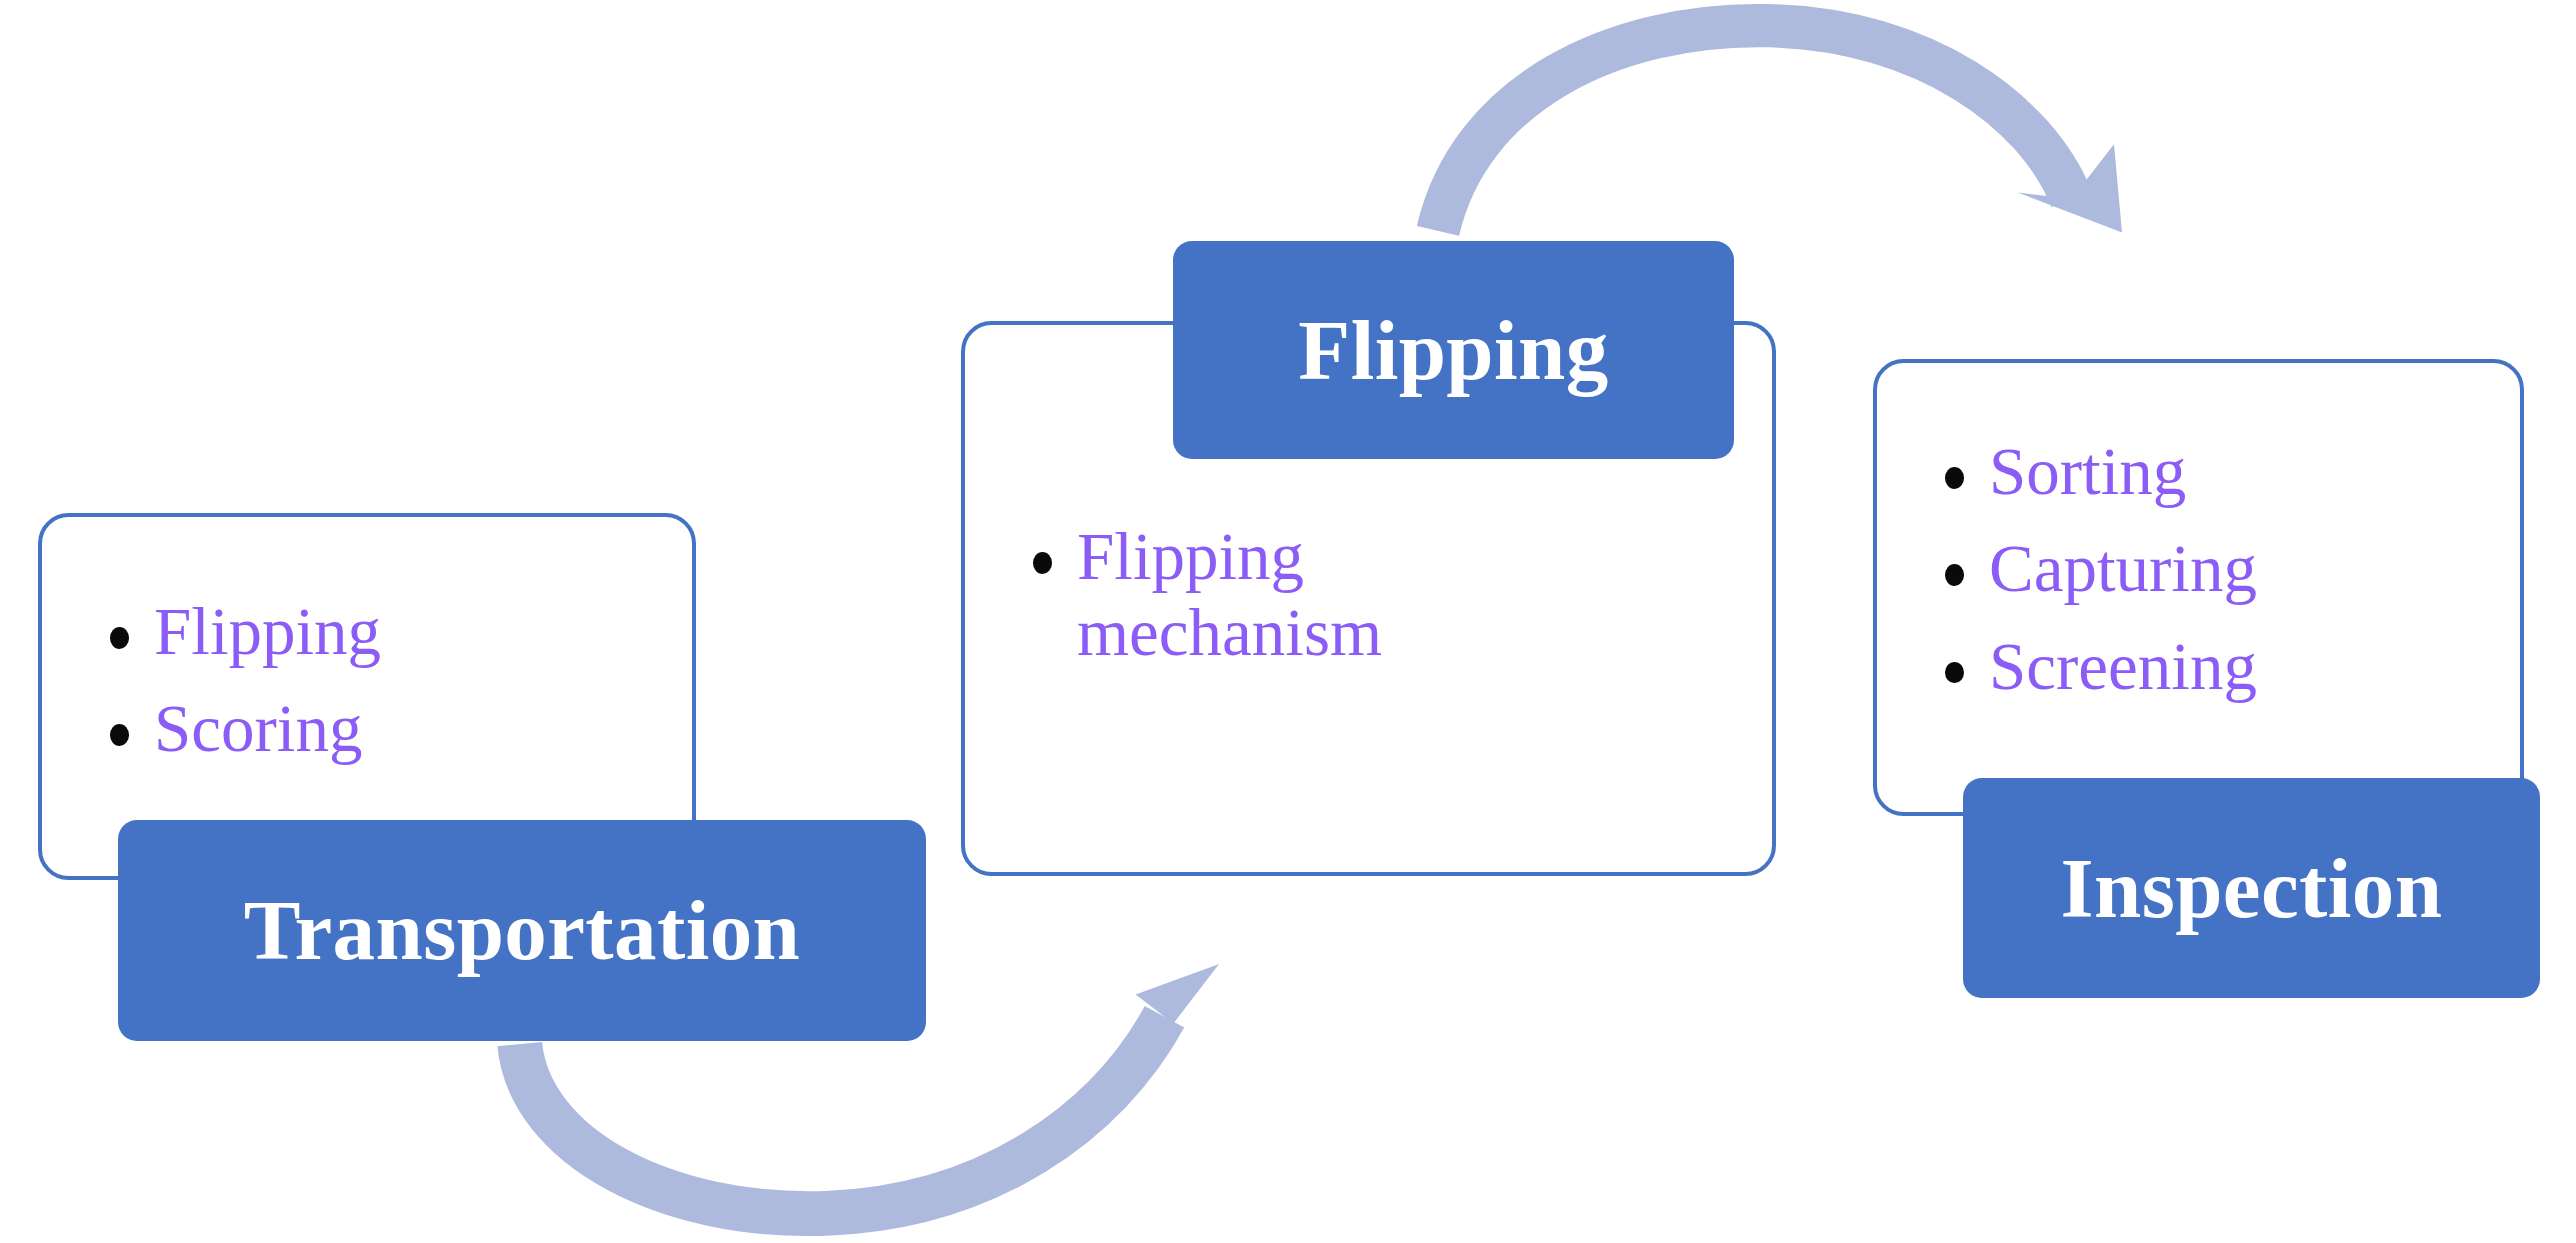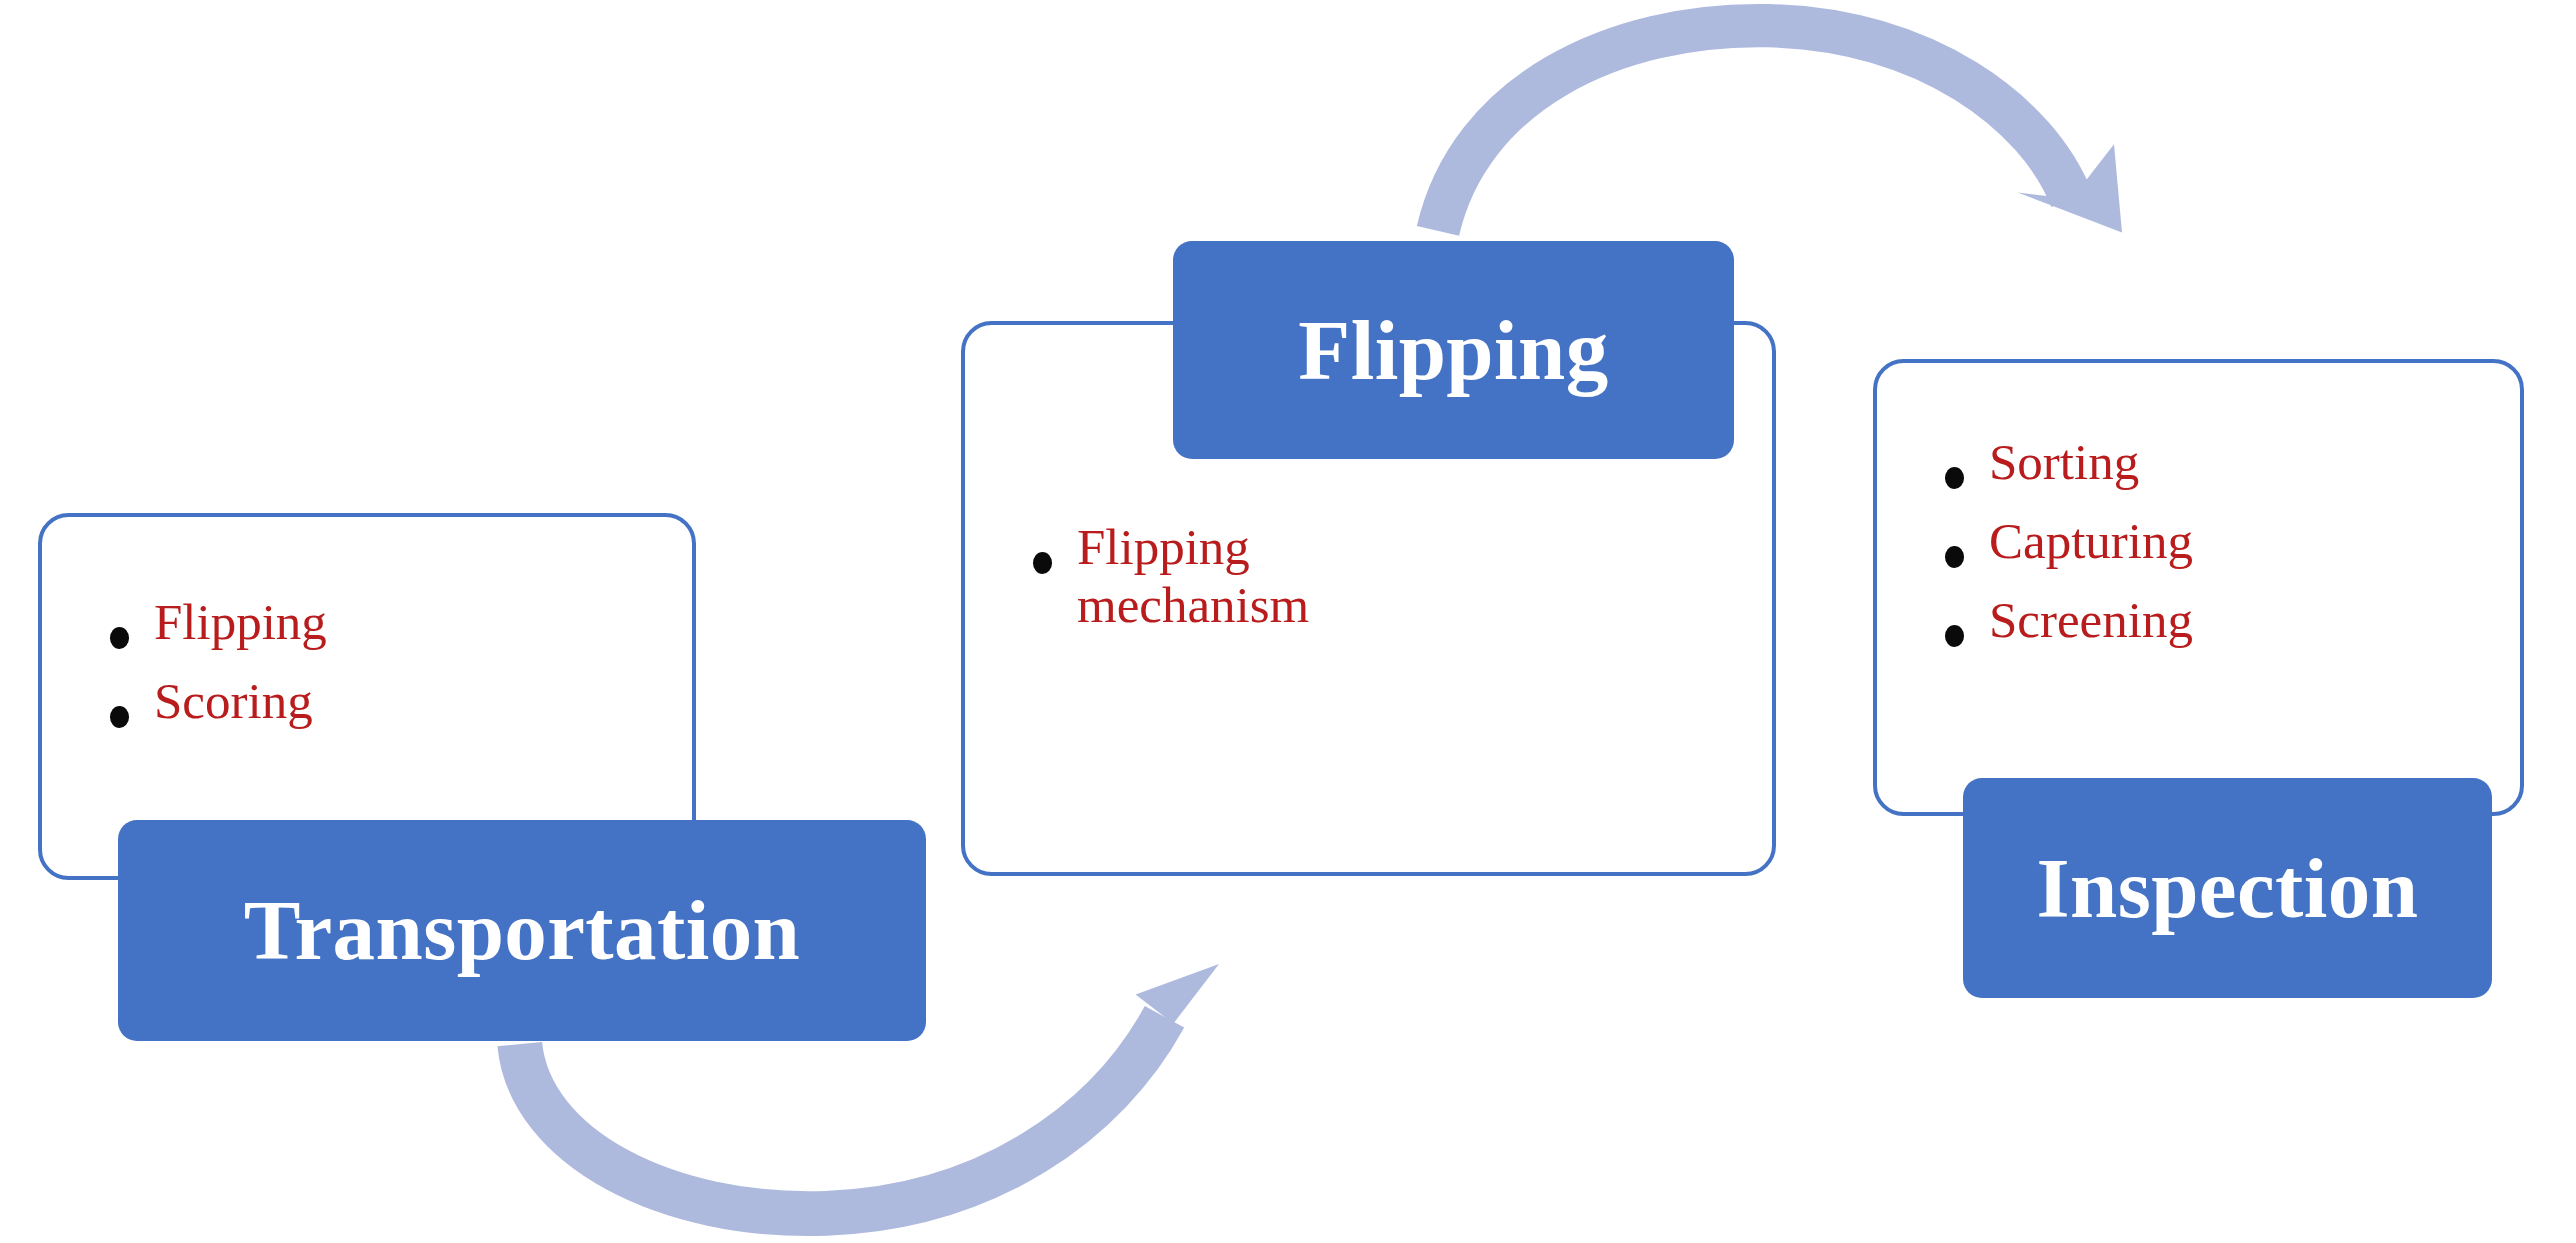--- a/index.html
+++ b/index.html
@@ -39,22 +39,22 @@
     position: absolute;
     list-style: none;
     margin: 0;
     padding: 0;
     z-index: 4;
   }
   .bullets li {
     display: block;
     position: relative;
     padding-left: 50px;
-    color: #b91c1c;
-    font-size: 51px;
+    color: #8b5cf6;
+    font-size: 67px;
     line-height: 1.14;
     font-family: "Liberation Serif", "DejaVu Serif", serif;
     margin-bottom: 21px;
     white-space: pre-line;
   }
   .bullets li::before {
     content: "";
     position: absolute;
     left: 6.4px;
     top: 34px;
@@ -88,21 +88,21 @@
   #panel-transportation { left: 38px;   top: 513px;  width: 658px;  height: 367px; }
   #list-transportation  { left: 104px;  top: 593px;  width: 561px; }
   #chip-transportation  { left: 118px;  top: 820px; width: 808px; height: 221px; }
 
   #panel-flipping { left: 961px; top: 321px; width: 815px; height: 555px; }
   #list-flipping  { left: 1027px; top: 518px; width: 690px; }
   #chip-flipping  { left: 1173px; top: 241px; width: 561px;  height: 218px; }
 
   #panel-inspection { left: 1873px; top: 359px; width: 651px; height: 457px; }
   #list-inspection  { left: 1939px; top: 433px; width: 561px; }
-  #chip-inspection  { left: 1963px; top: 778px; width: 529px; height: 220px; }
+  #chip-inspection  { left: 1963px; top: 778px; width: 577px; height: 220px; }
 </style>
 </head>
 <body>
 
 <div id="canvas">
 
   <svg id="arrows" viewBox="0 0 3212 1550" width="2576" height="1243" xmlns="http://www.w3.org/2000/svg" aria-hidden="true">
 
     <g>
       <path d="M 648 1302

